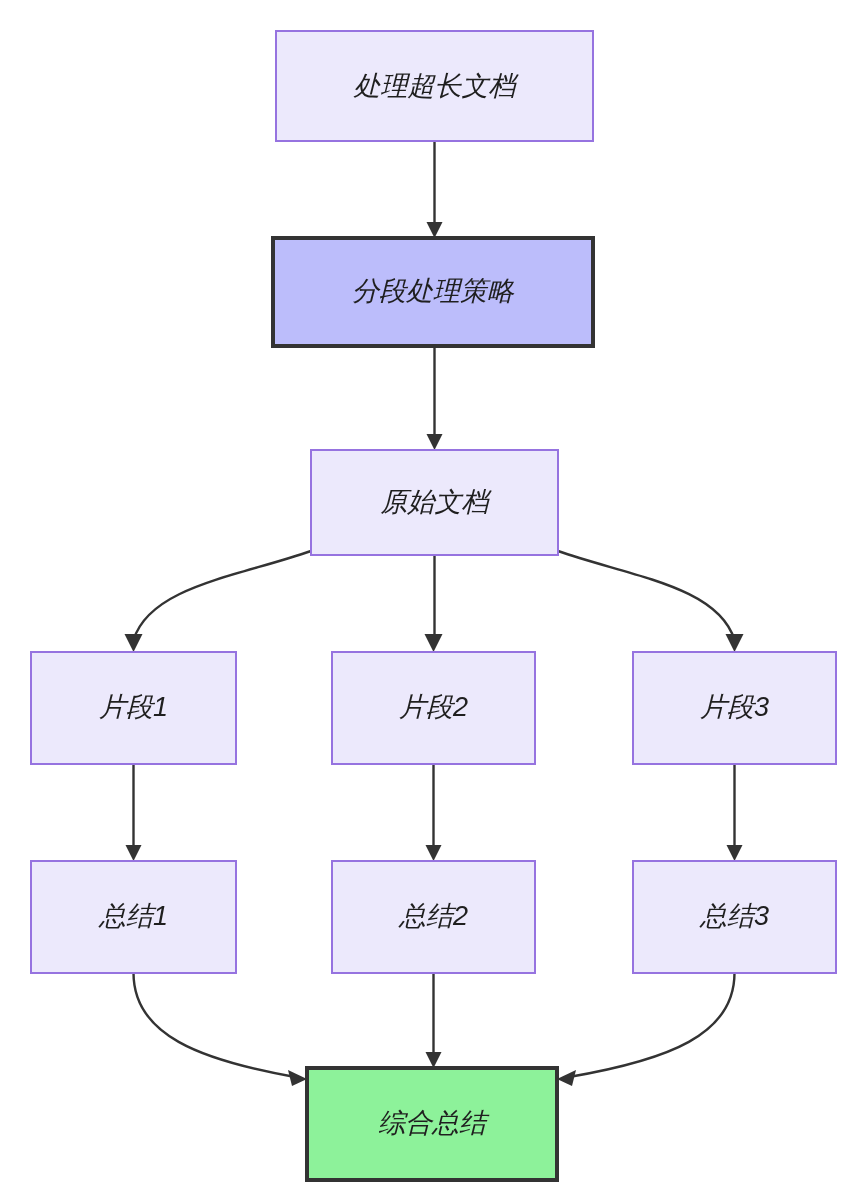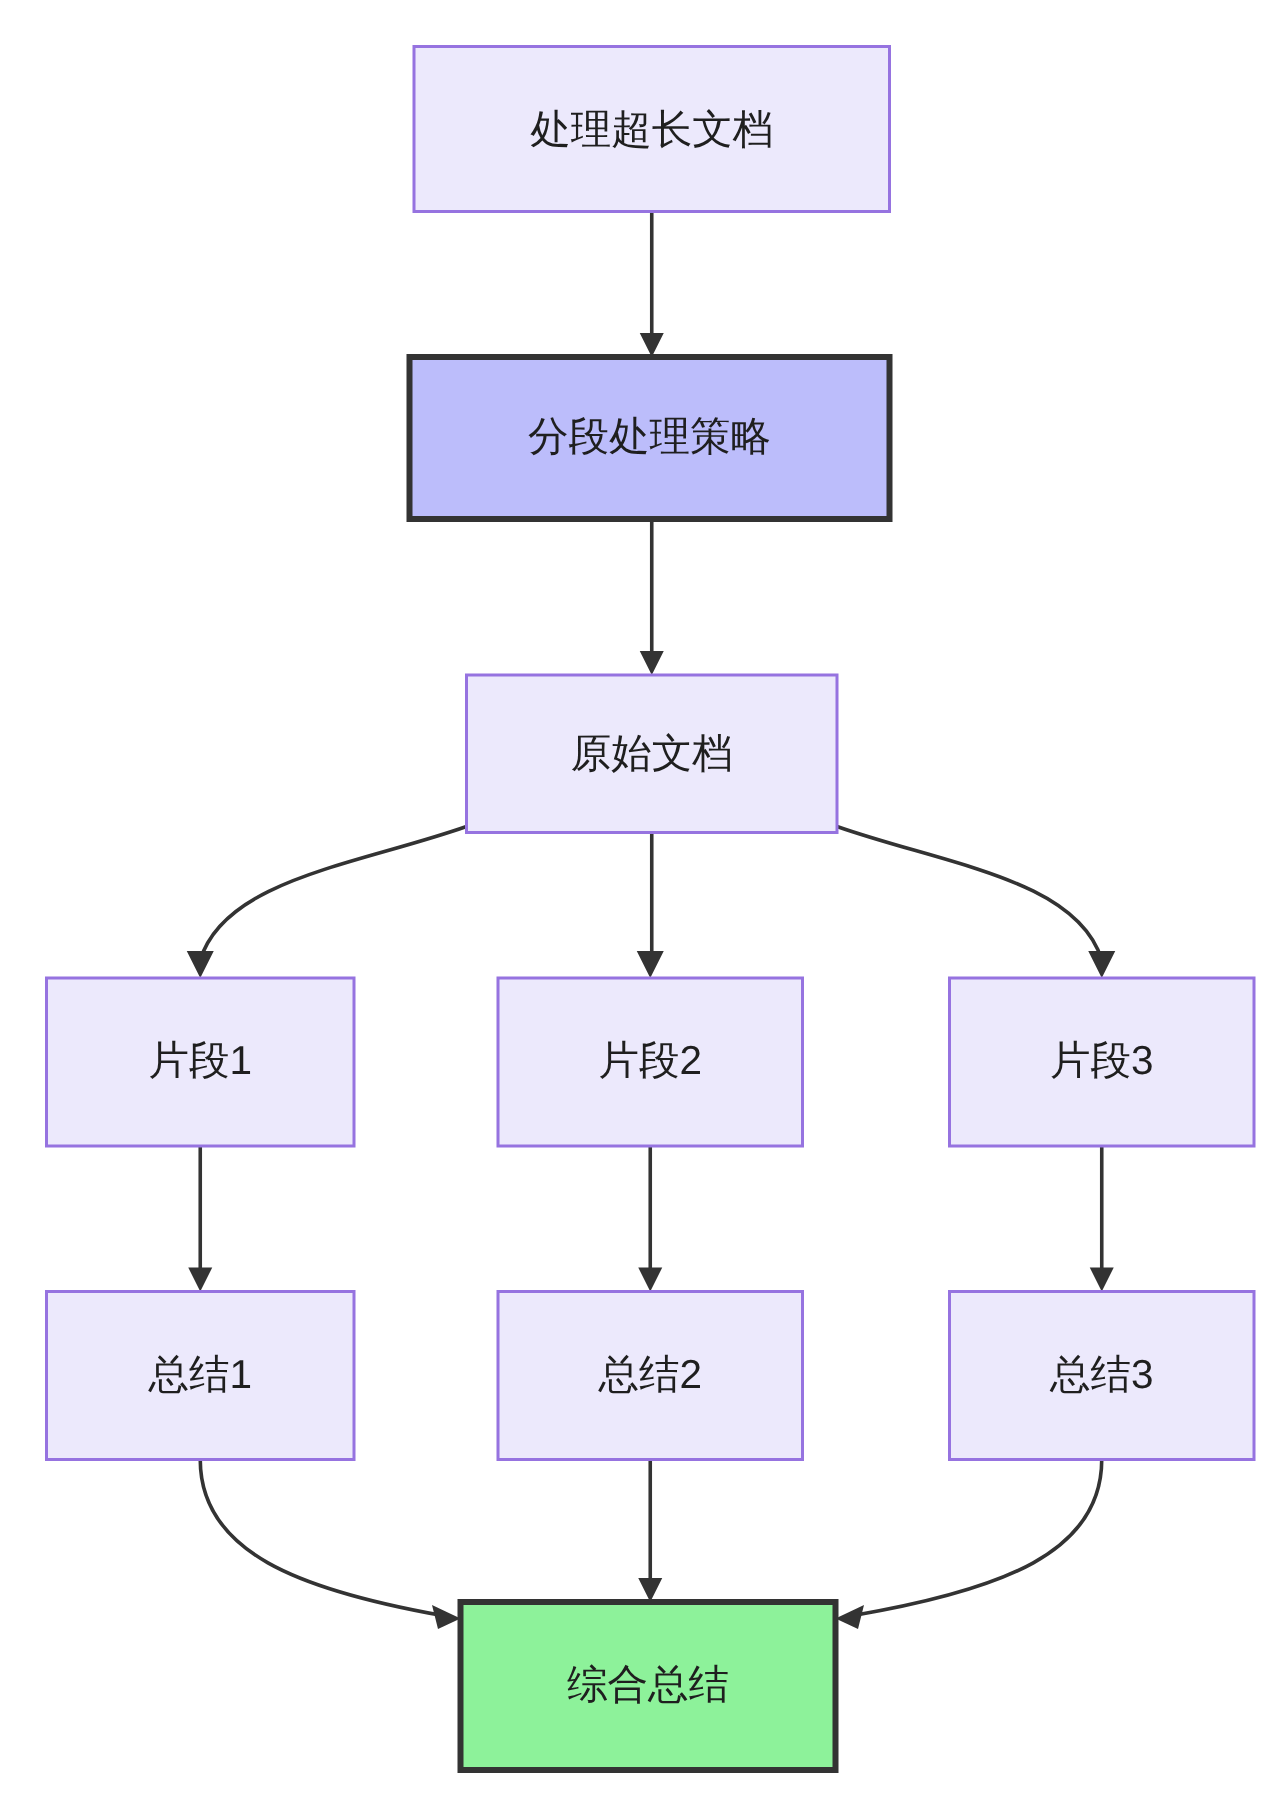--- a/index.html
+++ b/index.html
@@ -10,20 +10,21 @@
   body {
     width: 852px;
     height: 1196px;
     font-family: "Liberation Sans", "DejaVu Sans", sans-serif;
     overflow: hidden;
   }
   #flowchart-root {
     position: relative;
     width: 852px;
     height: 1196px;
+    font-style: italic;
   }
   svg.flow-svg {
     display: block;
     width: 852px;
     height: 1196px;
   }
   .node-rect {
     fill: #ece9fc;
     stroke: #9673e0;
     stroke-width: 2;

